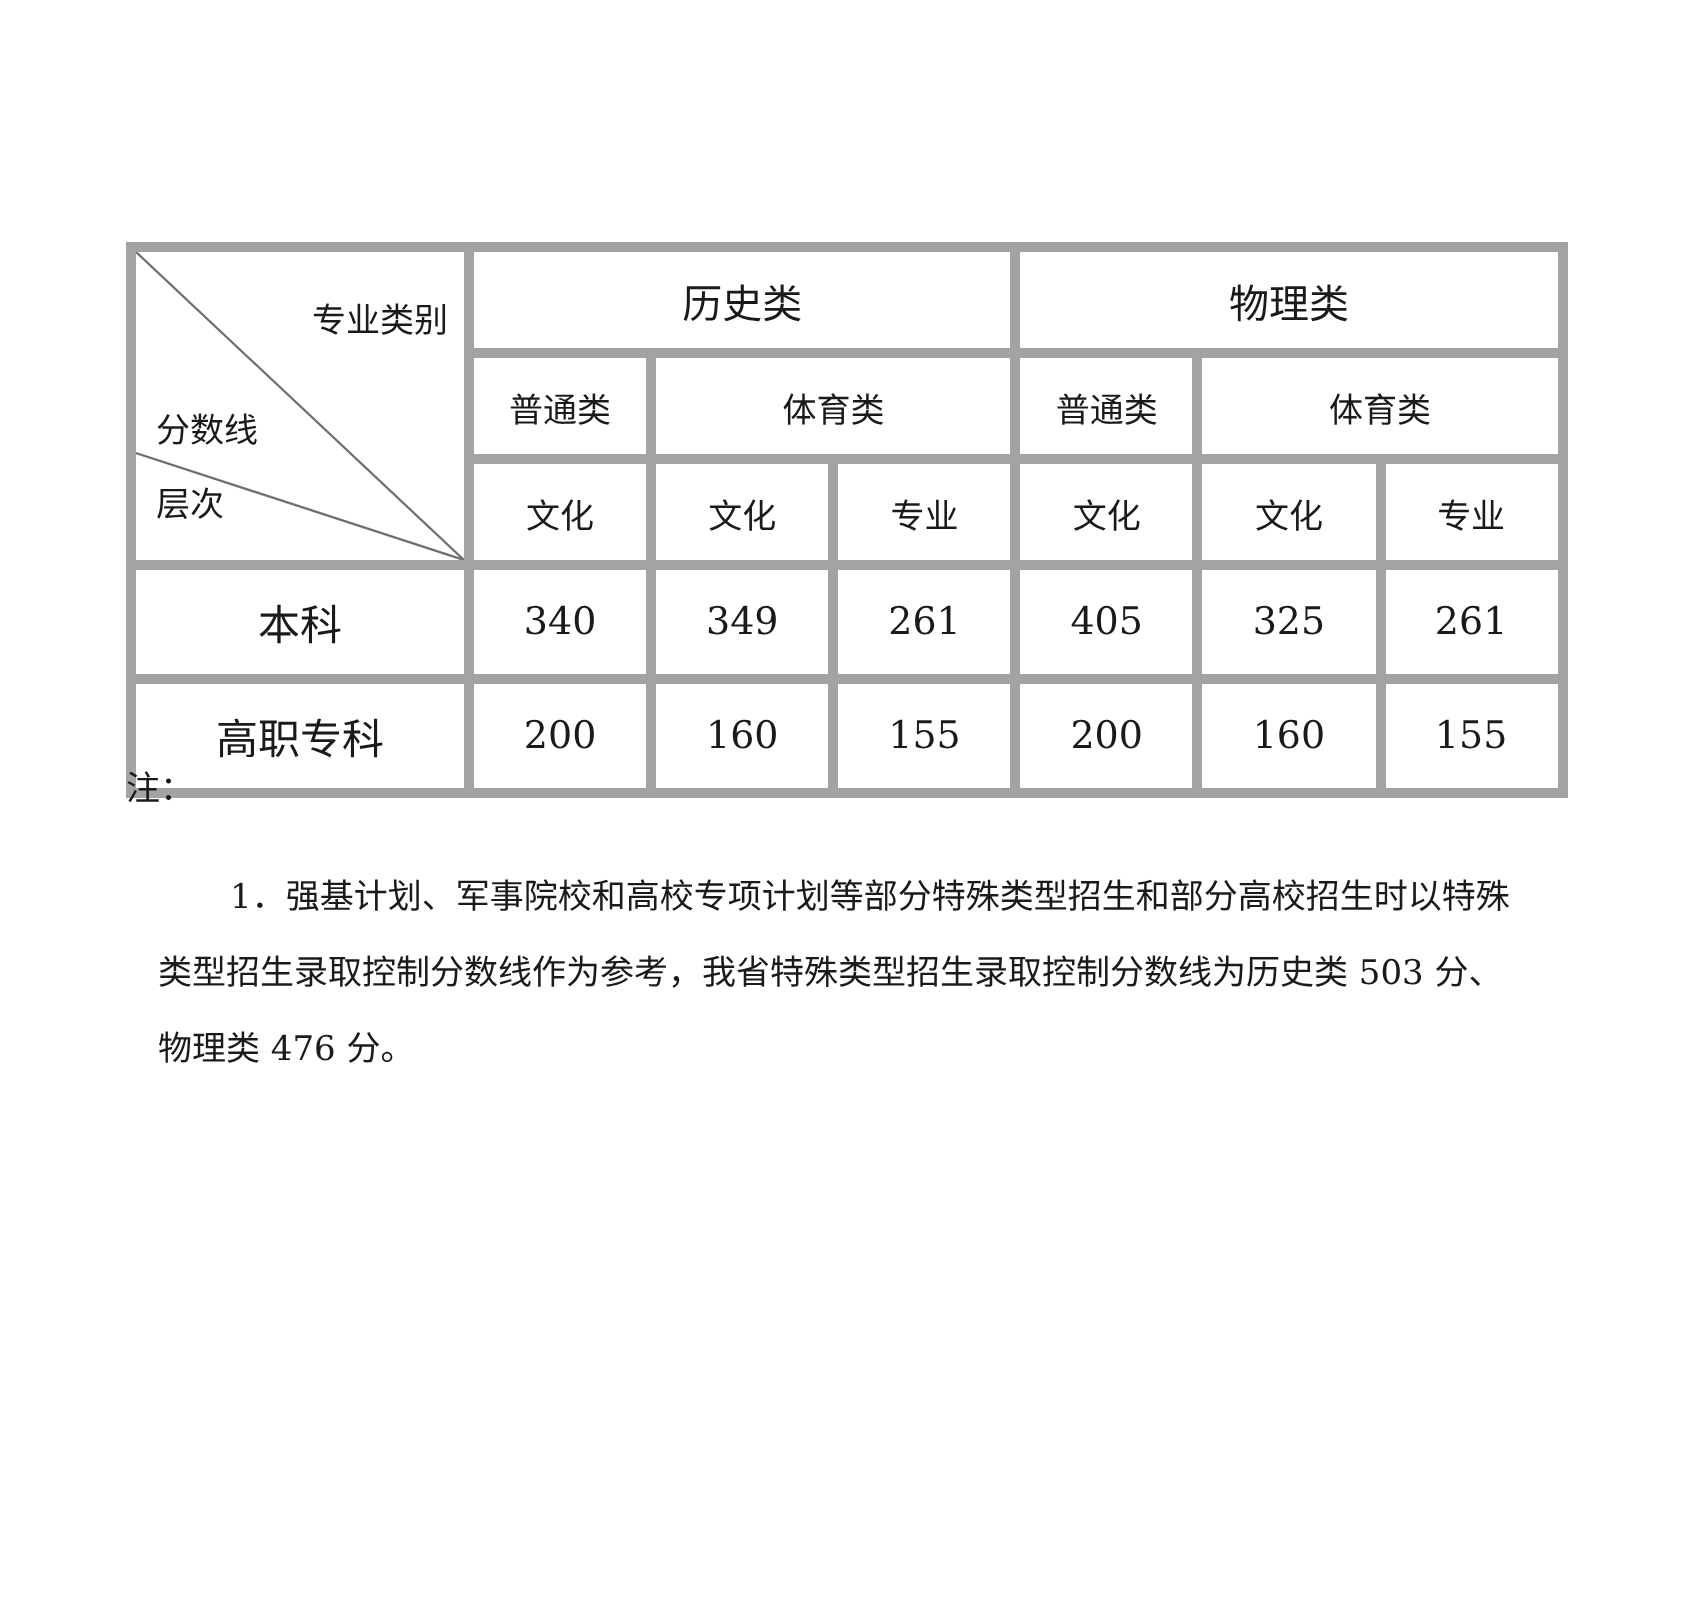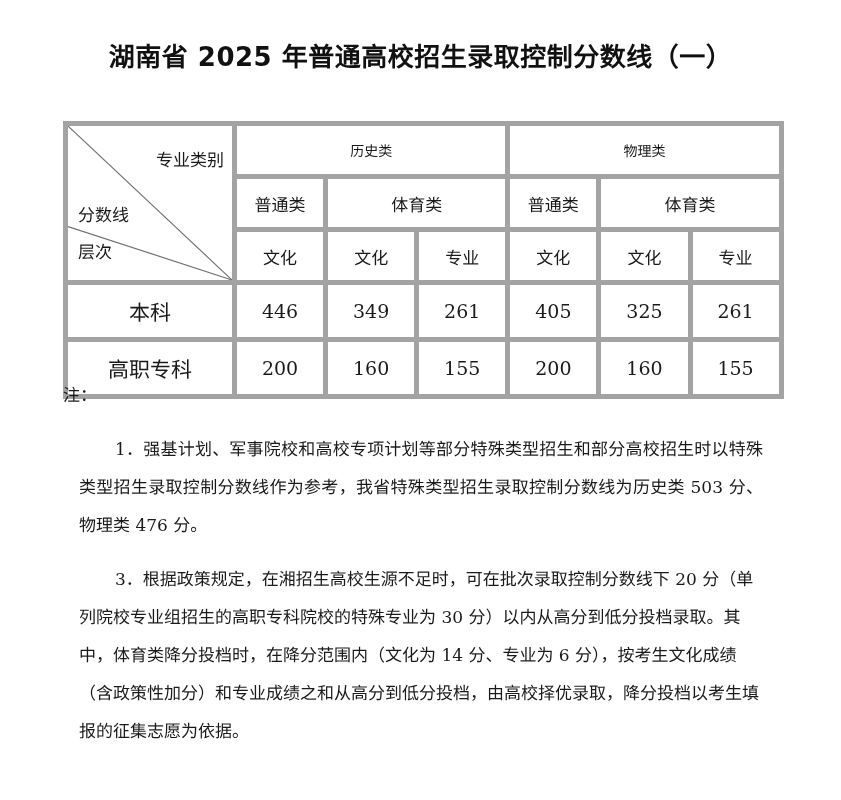--- a/index.html
+++ b/index.html
@@ -82,21 +82,21 @@
     font-size: 17px;
     white-space: nowrap;
     color: #1a1a1a;
   }
   .lbl-major  { right: 8px;  top: 20px; }
   .lbl-line   { left: 10px;  top: 75px; }
   .lbl-tier   { left: 10px;  top: 112px; }
 
   .group-cell {
     height: 48px;
-    font-size: 14px;
+    font-size: 20px;
   }
   .sub-cell {
     height: 48px;
     font-size: 17px;
   }
   .subsub-cell {
     height: 48px;
     font-size: 17px;
   }
   .row-label-cell {
@@ -133,21 +133,20 @@
   .note-just {
     text-align: justify;
     text-justify: inter-ideograph;
   }
 </style>
 </head>
 <body>
 
 <div class="page">
 
-  <div class="doc-title">湖南省 2025 年普通高校招生录取控制分数线（一）</div>
 
   <div class="score-table-wrap">
     <table class="score-table">
       <colgroup>
         <col class="col-corner">
         <col class="col-data">
           <col class="col-data">
           <col class="col-data">
         <col class="col-data">
           <col class="col-data">
@@ -179,21 +178,21 @@
           <td class="subsub-cell">文化</td>
           <td class="subsub-cell">文化</td>
           <td class="subsub-cell">专业</td>
           <td class="subsub-cell">文化</td>
           <td class="subsub-cell">文化</td>
           <td class="subsub-cell">专业</td>
         </tr>
 
         <tr>
           <td class="row-label-cell">本科</td>
-          <td class="data-cell">446</td>
+          <td class="data-cell">340</td>
           <td class="data-cell">349</td>
           <td class="data-cell">261</td>
           <td class="data-cell">405</td>
           <td class="data-cell">325</td>
           <td class="data-cell">261</td>
         </tr>
 
         <tr>
           <td class="row-label-cell">高职专科</td>
           <td class="data-cell">200</td>
@@ -203,16 +202,15 @@
           <td class="data-cell">160</td>
           <td class="data-cell">155</td>
         </tr>
       </tbody>
     </table>
   </div>
 
   <div class="notes">
     <p class="notes-head">注：</p>
     <p class="note-item note-just">1．强基计划、军事院校和高校专项计划等部分特殊类型招生和部分高校招生时以特殊类型招生录取控制分数线作为参考，我省特殊类型招生录取控制分数线为历史类 503 分、物理类 476 分。</p>
-    <p class="note-item note-just">3．根据政策规定，在湘招生高校生源不足时，可在批次录取控制分数线下 20 分（单列院校专业组招生的高职专科院校的特殊专业为 30 分）以内从高分到低分投档录取。其中，体育类降分投档时，在降分范围内（文化为 14 分、专业为 6 分），按考生文化成绩（含政策性加分）和专业成绩之和从高分到低分投档，由高校择优录取，降分投档以考生填报的征集志愿为依据。</p>
   </div>
 
 </div>
 
 </body></html>

